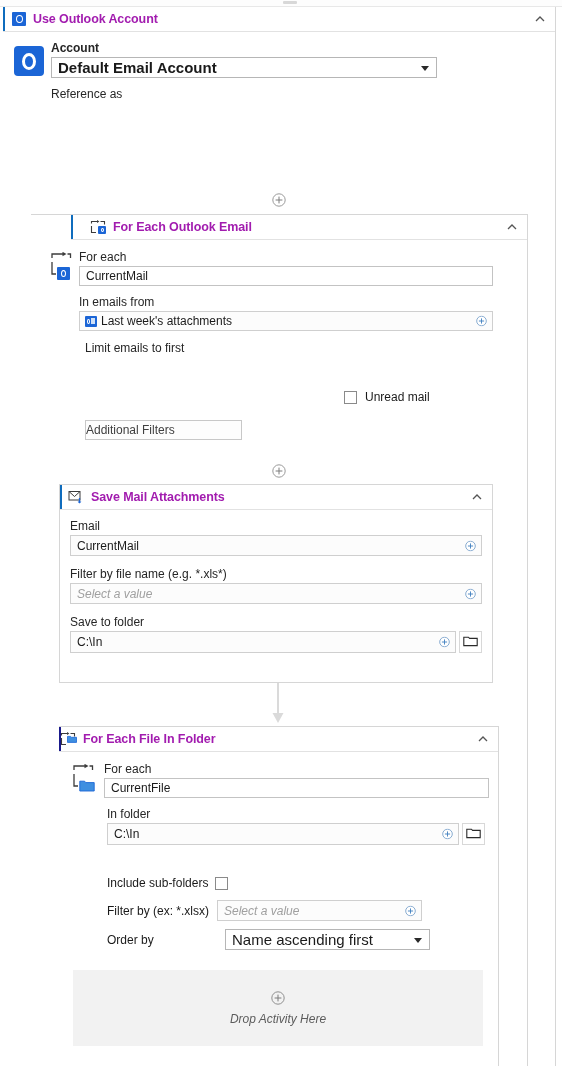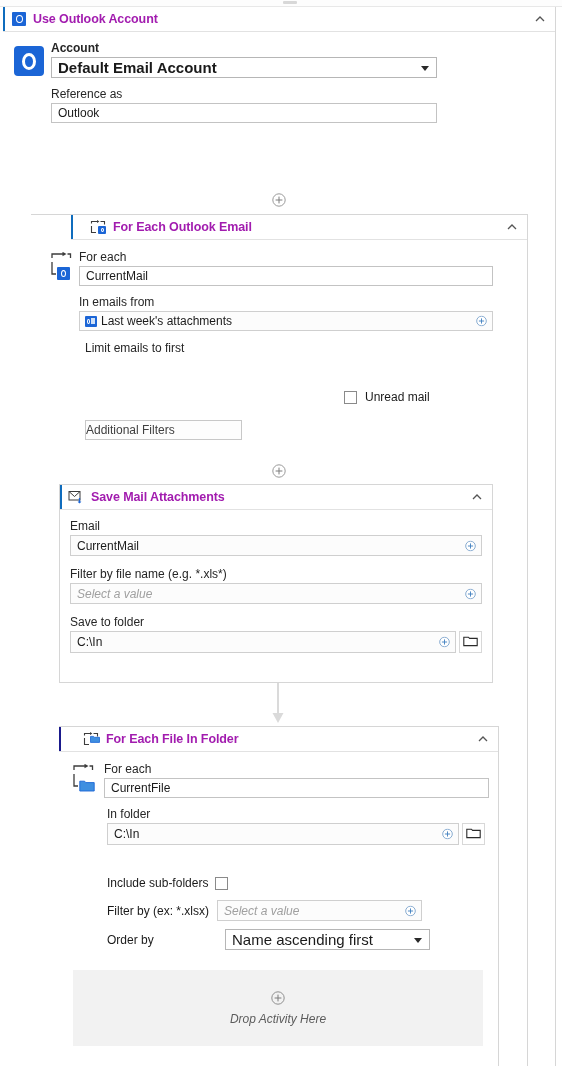--- a/index.html
+++ b/index.html
@@ -183,23 +183,20 @@
       <div style="position:absolute;left:48px;top:9px;width:386px;font-weight:bold;">
         <div class="lbl">Account</div>
         <div class="combo" style="height:21px;">
           <span>Default Email Account</span>
           <span class="caret"></span>
         </div>
       </div>
 
       <div style="position:absolute;left:48px;top:55px;width:386px;">
         <div class="lbl">Reference as</div>
-        <div class="field" style="height:20px;">
-          <span>Outlook</span>
-        </div>
       </div>
     </div>
   </div>
 
   <div class="plus-conn" style="left:272px; top:193px;">
     <svg viewBox="0 0 14 14" width="14" height="14">
       <circle cx="7" cy="7" r="6.2" fill="#fff" stroke="#9a9a9a" stroke-width="1"></circle>
       <path d="M7 3.6 V10.4 M3.6 7 H10.4" stroke="#7d7d7d" stroke-width="1"></path>
     </svg>
   </div>
@@ -359,21 +356,21 @@
   <div style="position:absolute;left:271px;top:713px;">
     <svg viewBox="0 0 14 11" width="14" height="11">
         <path d="M1.5 0 H12.5 L7 10 Z" fill="#dadada"></path>
       </svg>
   </div>
 
   <div class="vbar" style="left:59px; top:751px; height:315px; background:#1a1a8c;"></div>
 
   <div class="panel" style="left:59px; top:726px; width:440px; height:340px; border-left:none; border-bottom:none;">
 
-    <div class="panel-head" style="padding-left:24px;">
+    <div class="panel-head" style="padding-left:1px;">
       <div class="head-accent" style="background:#1a1a8c;"></div>
       <span style="position:relative;display:inline-block;width:16px;height:14px;">
         <svg viewBox="0 0 16 14" width="16" height="14">
           <path d="M1.5 3.5 V1.5 H8" stroke="#3c3c3c" stroke-width="1.1" fill="none"></path>
           <path d="M10.5 1.5 H14.5 V4.5" stroke="#3c3c3c" stroke-width="1.1" fill="none"></path>
           <path d="M1.5 6 V12.5 H6" stroke="#3c3c3c" stroke-width="1.1" fill="none"></path>
           <path d="M7 0 L9.4 1.5 L7 3" fill="#3c3c3c"></path>
         </svg>
         <span style="position:absolute;right:-1px;bottom:0;display:block;">
           <svg viewBox="0 0 10 8" width="10" height="8">

